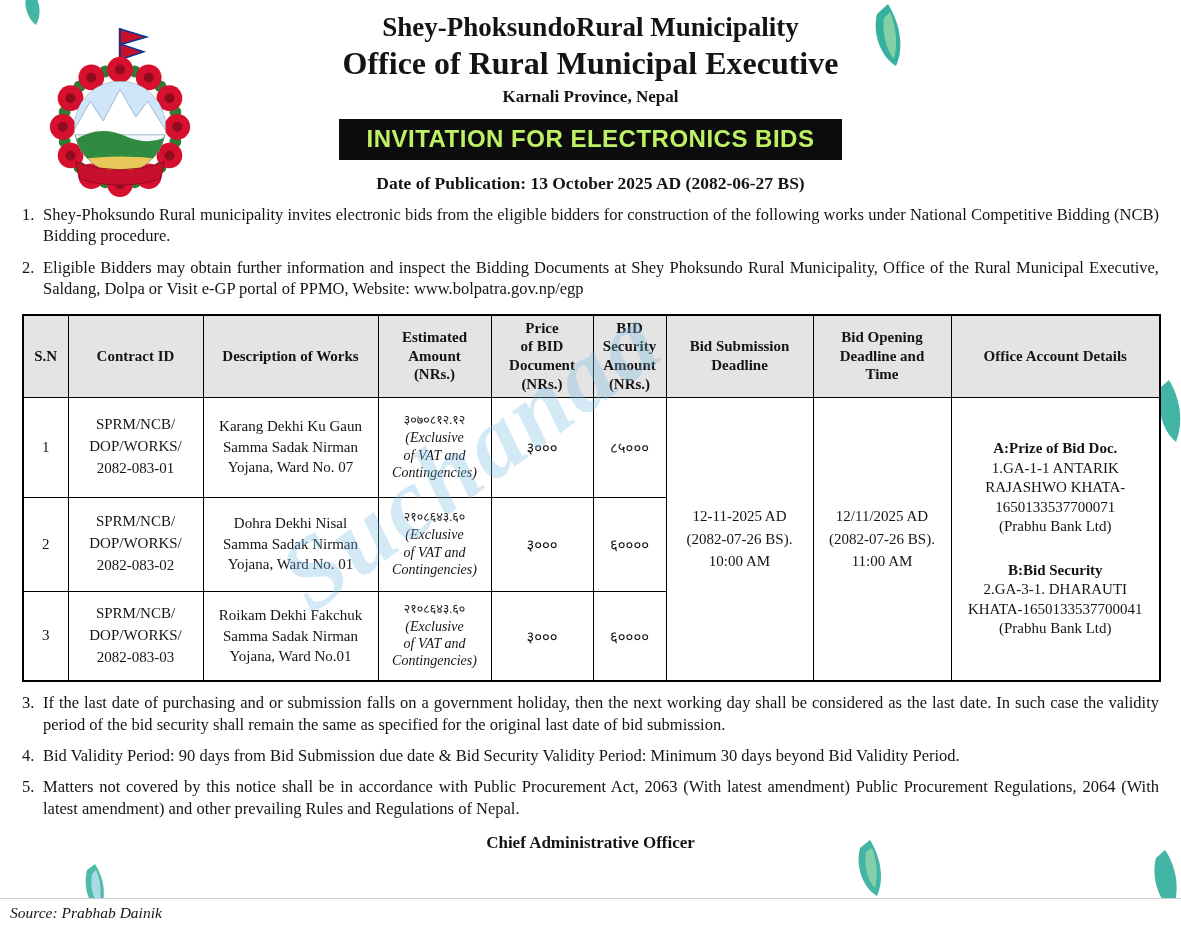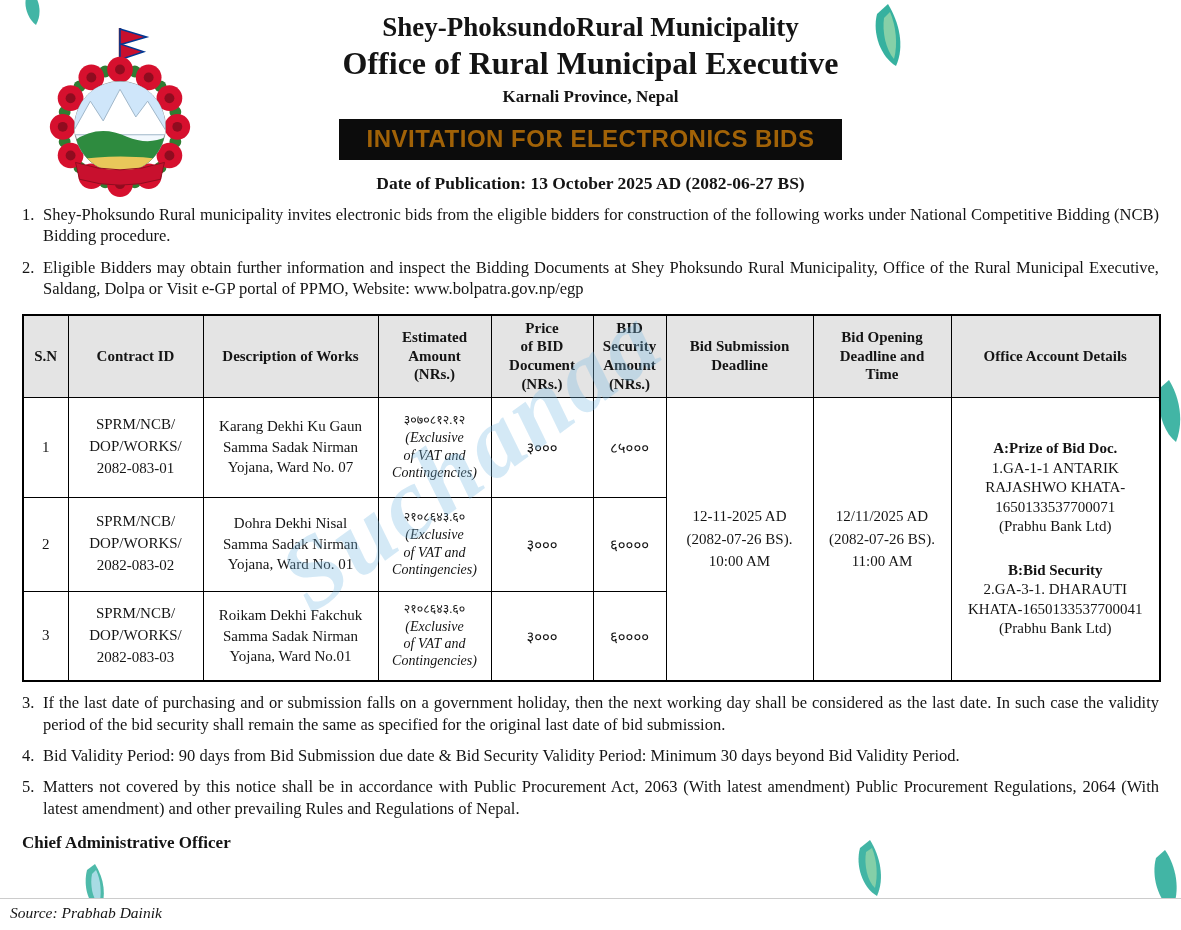--- a/index.html
+++ b/index.html
@@ -16,21 +16,21 @@
   
   .emblem { position: absolute; left: 36px; top: 24px; width: 168px; height: 182px; z-index: 2; }
 
   
   .head { text-align: center; padding-top: 12px; position: relative; z-index: 3; }
   .org1 { font-size: 27px; font-weight: bold; line-height: 1.15; }
   .org2 { font-size: 32px; font-weight: bold; line-height: 1.15; margin-top: 2px; }
   .addr1 { font-size: 17px; font-weight: bold; margin-top: 9px; }
   .addr2 { font-size: 17px; font-weight: bold; margin-top: 5px; }
   .banner {
-    display: inline-block; background: #0c0c0c; color: #a16207;
+    display: inline-block; background: #0c0c0c; color: #bef264;
     font-family: "Liberation Sans", "DejaVu Sans", sans-serif;
     font-weight: bold; font-size: 24px; letter-spacing: 0.5px;
     padding: 6px 28px 7px; margin-top: 12px;
   }
   .pubdate { font-size: 17.5px; font-weight: bold; margin-top: 13px; }
 
   
   .paras { margin: 8px 22px 0; position: relative; z-index: 3; }
   .para { display: flex; font-size: 16.5px; line-height: 1.3; margin-top: 10px; text-align: justify; }
   .para .num { flex: 0 0 21px; }
@@ -50,21 +50,21 @@
   .cell-desc { font-size: 14.5px; line-height: 1.38; text-align: left; padding-left: 8px; }
   .dev-num { font-size: 12.5px; line-height: 1.2; }
   .excl-note { font-style: italic; font-size: 14px; line-height: 1.22; margin-top: 1px; }
   .cell-deadline { font-size: 15.5px; line-height: 1.5; }
   .office-cell { font-size: 14.5px; line-height: 1.3; }
   .office-title { font-weight: bold; font-size: 15px; }
   .office-b { margin-top: 24px; text-align: center; }
 
   
   .notes { margin: 2px 22px 0; position: relative; z-index: 3; }
-  .signature { text-align: left; font-weight: bold; font-size: 17px; margin: 14px 22px 0; position: relative; z-index: 3; }
+  .signature { text-align: center; font-weight: bold; font-size: 17px; margin: 14px 22px 0; position: relative; z-index: 3; }
   .source-bar {
     position: absolute; left: 0; right: 0; bottom: 0;
     border-top: 1px solid #cccccc; background: #fff;
     text-align: left; font-style: italic; font-size: 15.5px;
     padding: 5px 10px 8px; z-index: 4;
   }
 
   
   .watermark {
     position: absolute; left: 140px; top: 400px; width: 660px; text-align: center;

